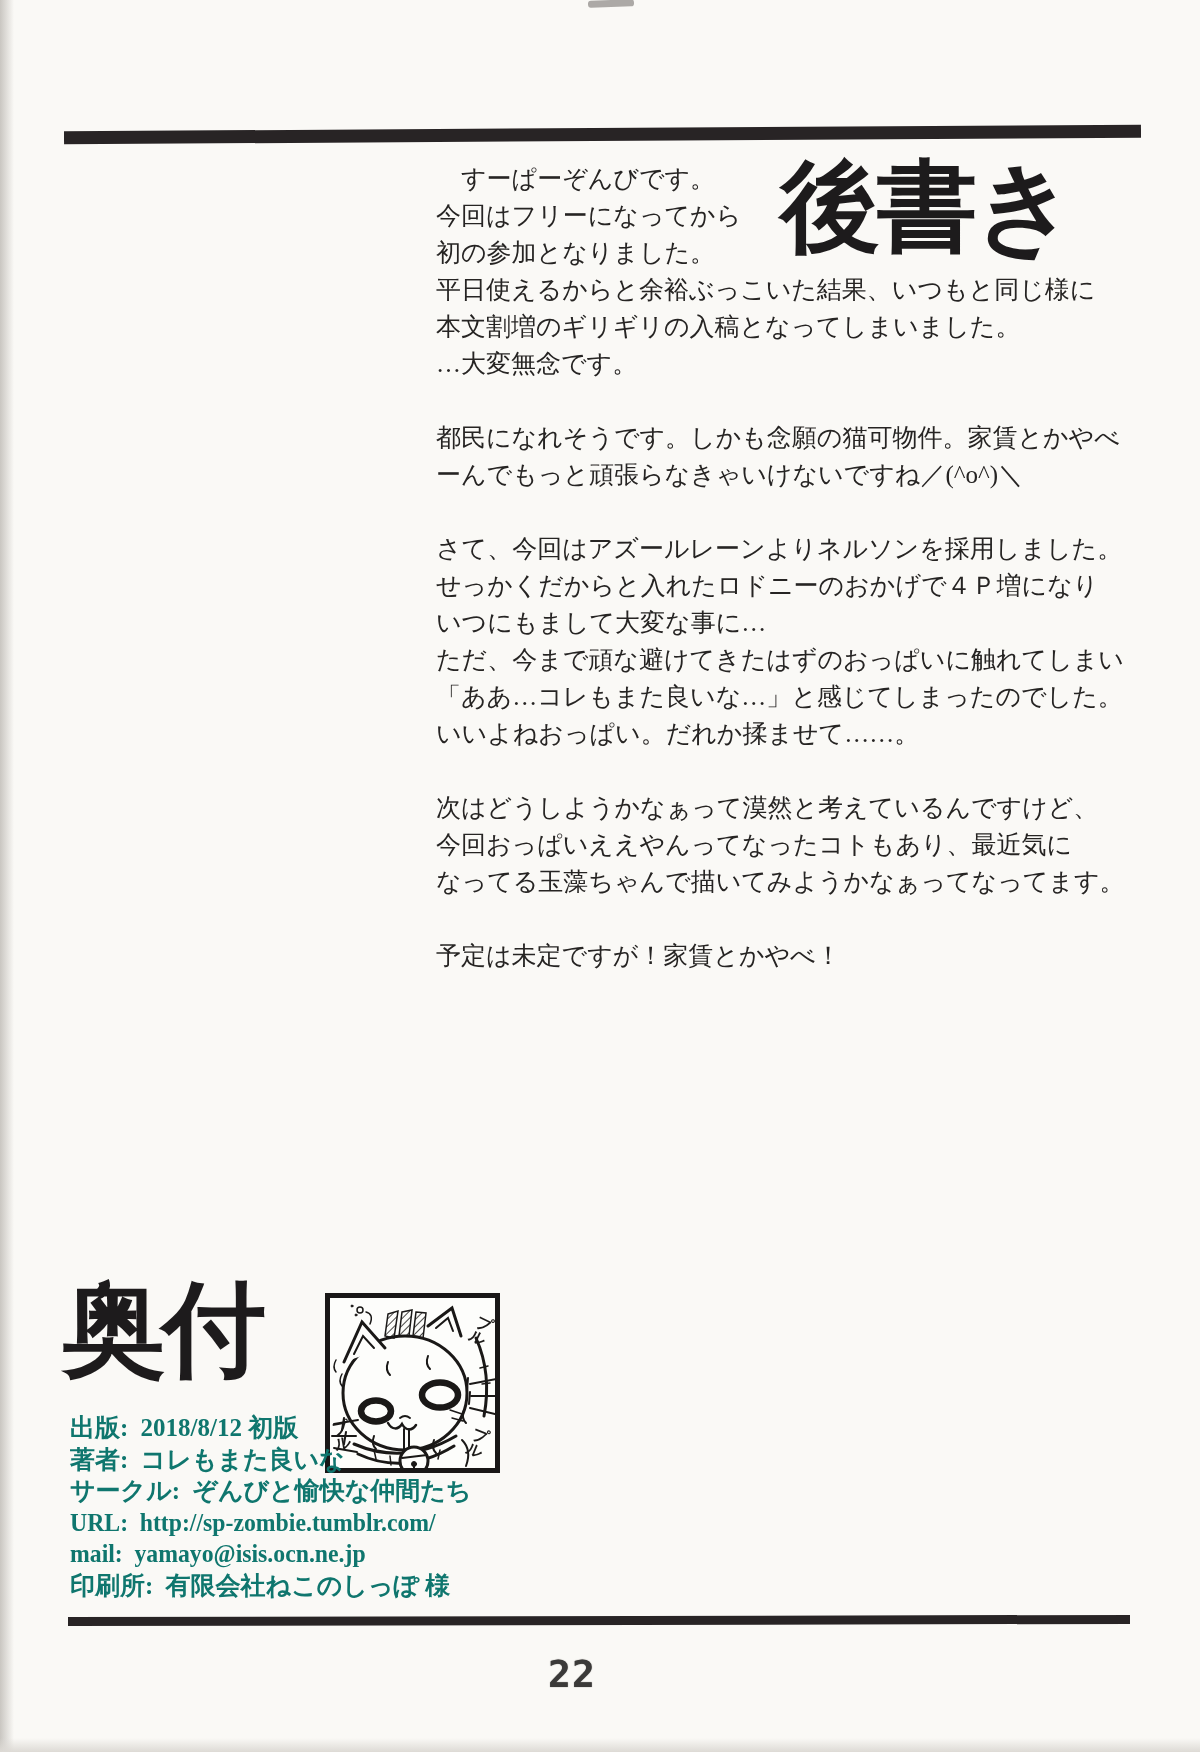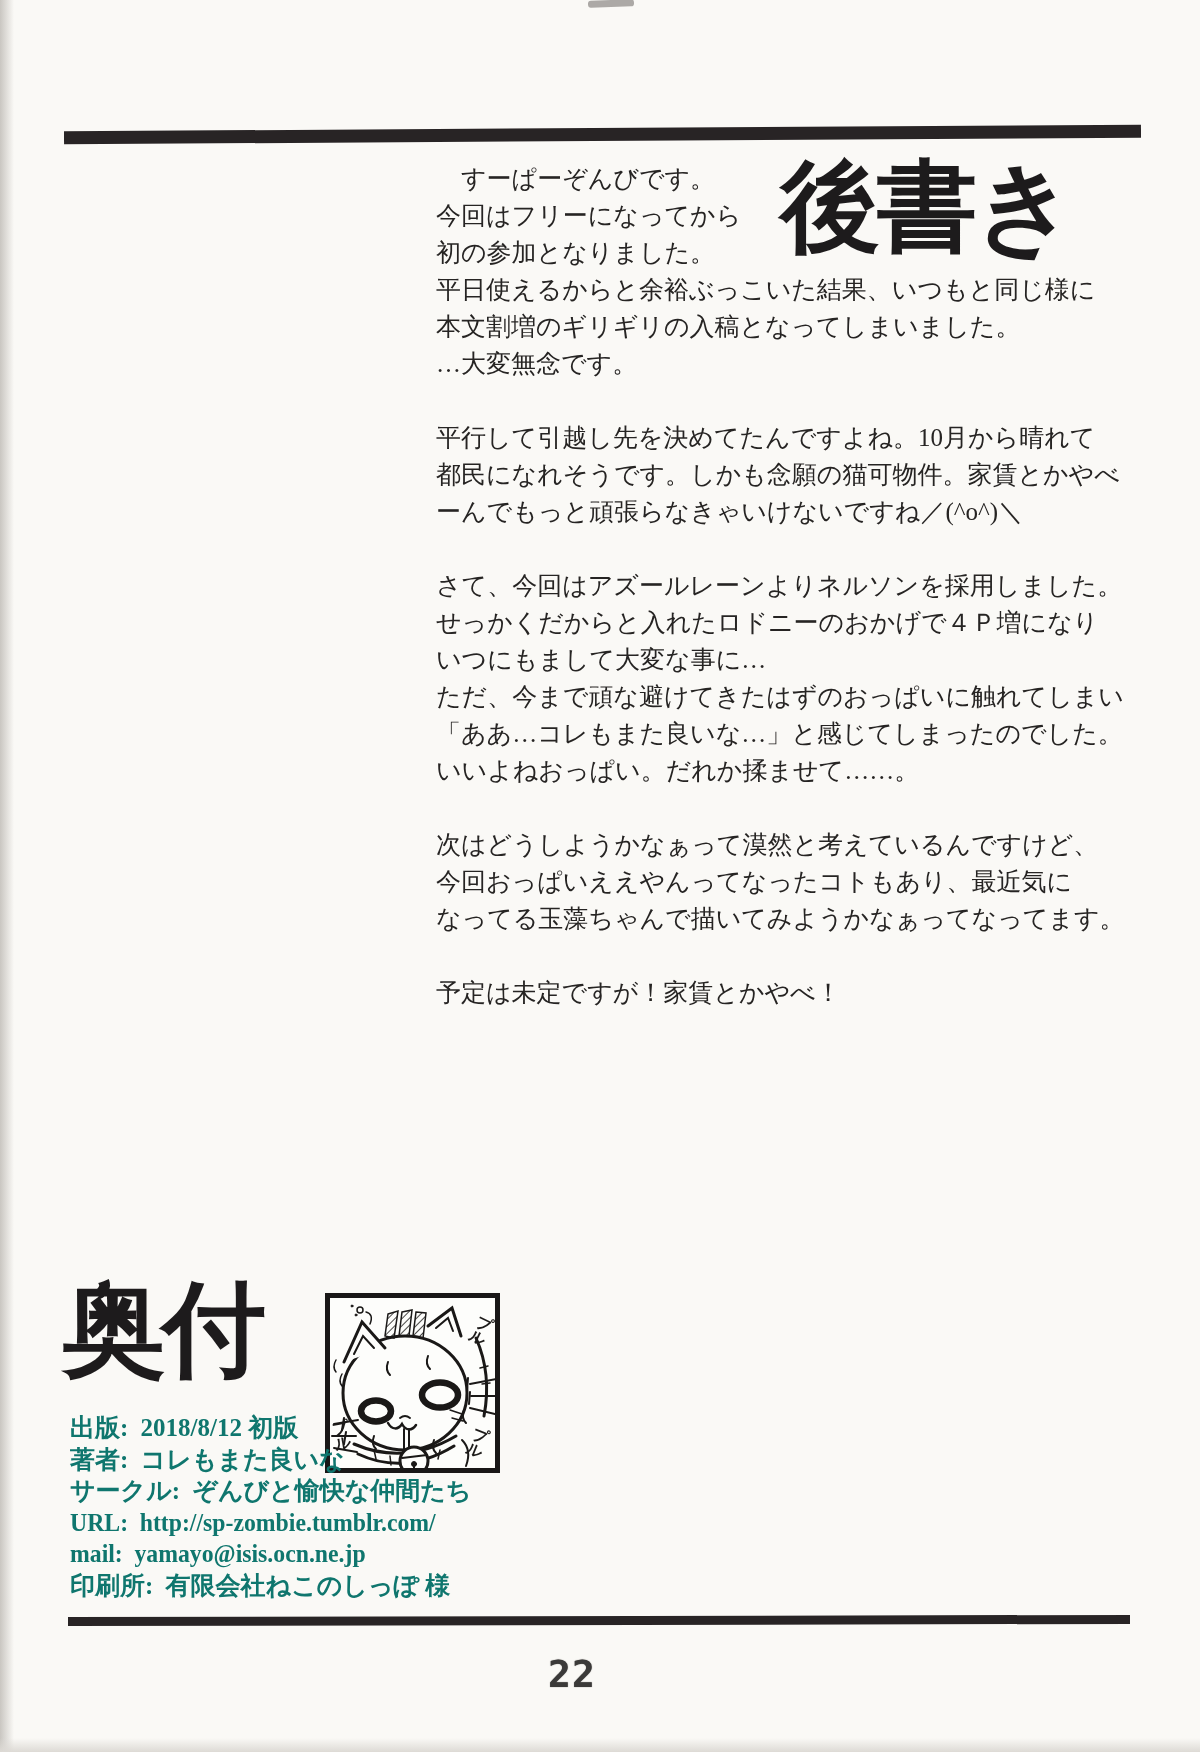--- a/index.html
+++ b/index.html
@@ -93,21 +93,20 @@
   <h1 class="afterword-title">後書き</h1>
 
   <div class="afterword-body">
       <div class="line">　すーぱーぞんびです。</div>
       <div class="line">今回はフリーになってから</div>
       <div class="line">初の参加となりました。</div>
       <div class="line">平日使えるからと余裕ぶっこいた結果、いつもと同じ様に</div>
       <div class="line">本文割増のギリギリの入稿となってしまいました。</div>
       <div class="line">…大変無念です。</div>
       <div class="line">&nbsp;</div>
-      <div class="line">平行して引越し先を決めてたんですよね。10月から晴れて</div>
       <div class="line">都民になれそうです。しかも念願の猫可物件。家賃とかやべ</div>
       <div class="line">ーんでもっと頑張らなきゃいけないですね／(^o^)＼</div>
       <div class="line">&nbsp;</div>
       <div class="line">さて、今回はアズールレーンよりネルソンを採用しました。</div>
       <div class="line">せっかくだからと入れたロドニーのおかげで４Ｐ増になり</div>
       <div class="line">いつにもまして大変な事に…</div>
       <div class="line">ただ、今まで頑な避けてきたはずのおっぱいに触れてしまい</div>
       <div class="line">「ああ…コレもまた良いな…」と感じてしまったのでした。</div>
       <div class="line">いいよねおっぱい。だれか揉ませて……。</div>
       <div class="line">&nbsp;</div>

